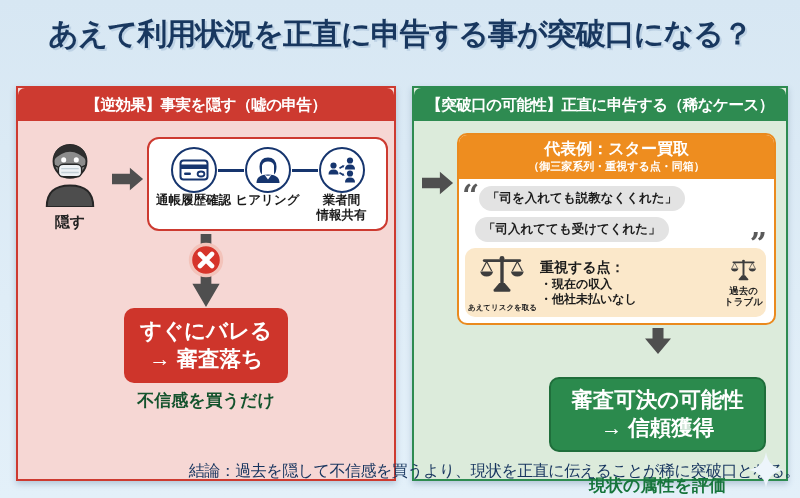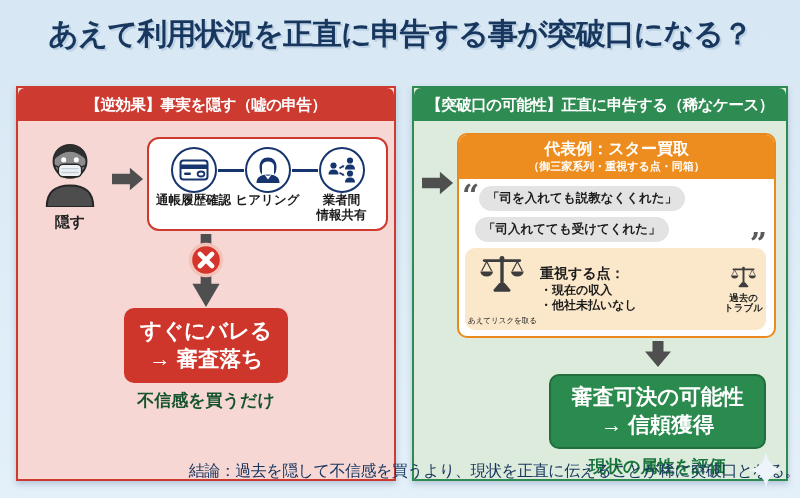--- a/index.html
+++ b/index.html
@@ -63,30 +63,30 @@
   .quote-open  { top:2px; left:3px; }
   .quote-close { top:50px; right:7px; }
   .quote-bubble { background:#e3e3e3; border-radius:13px; padding:4px 8px;
     font-size:12.5px; font-weight:bold; color:#1c1c1c; width:fit-content;
     margin:0 0 6px 14px; white-space:nowrap; }
   .quote-bubble.q2 { margin-left:10px; }
 
   .focus-box { background:#fbe8ca; border-radius:10px; margin-top:5px;
     padding:5px 3px 4px; display:flex; align-items:center; }
   .scale-col { flex:none; display:flex; flex-direction:column; align-items:center; }
-  .scale-label-sm { font-size:7.5px; font-weight:normal; color:#222; white-space:nowrap; margin-top:19px; }
+  .scale-label-sm { font-size:7.5px; font-weight:bold; color:#222; white-space:nowrap; margin-top:6px; }
   .scale-label-xs { font-size:9.5px; font-weight:bold; color:#222; text-align:center;
     line-height:1.15; white-space:pre-line; margin-top:1px; }
   .focus-text { flex:1; padding-left:3px; overflow:hidden; }
   .focus-title  { font-size:14px; font-weight:bold; color:#1b1b1b; white-space:nowrap; }
   .focus-points { font-size:12px; font-weight:bold; color:#1b1b1b; line-height:1.25;
     white-space:pre-line;font-family:Liberation Serif, serif; }
 
   .r-flow { margin-left:125px; width:237px; display:flex; flex-direction:column;
-    align-items:center; margin-top:2px; }
+    align-items:center; margin-top:2px;gap:16px; }
   .r-flow .down-short { margin:1px 0 2px; }
 
   .conclusion { position:absolute; bottom:16px; left:0; right:0; text-align:right;
     font-size:16px; font-weight:normal; color:#16345e; letter-spacing:-0.5px; }
   .sparkle { position:absolute; right:16px; bottom:6px; }
 </style>
 </head>
 <body>
 
 <div class="canvas">

